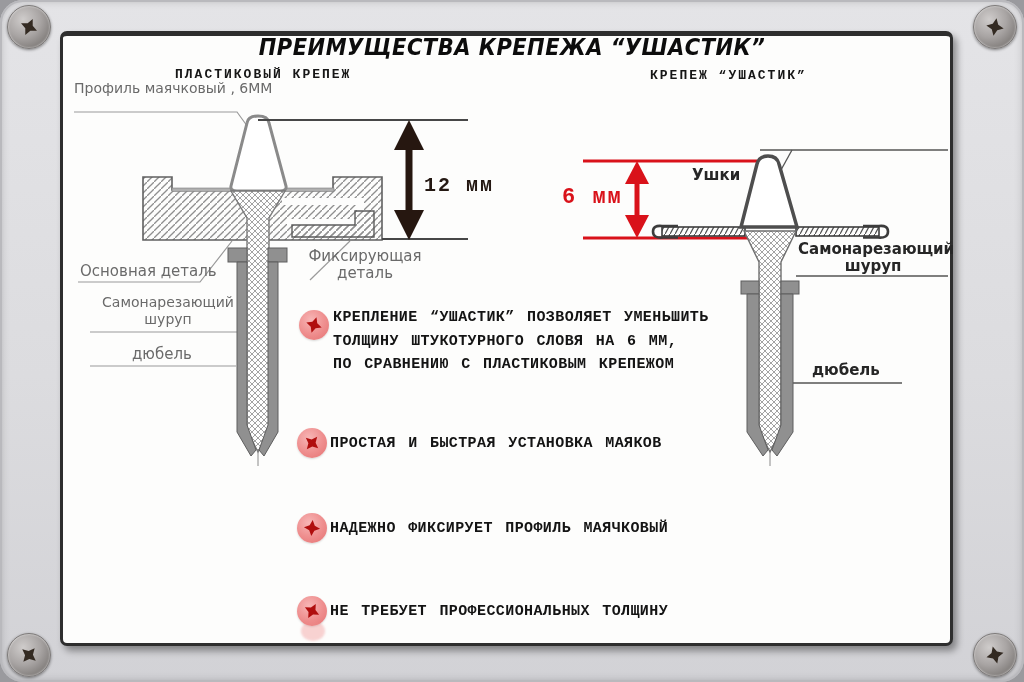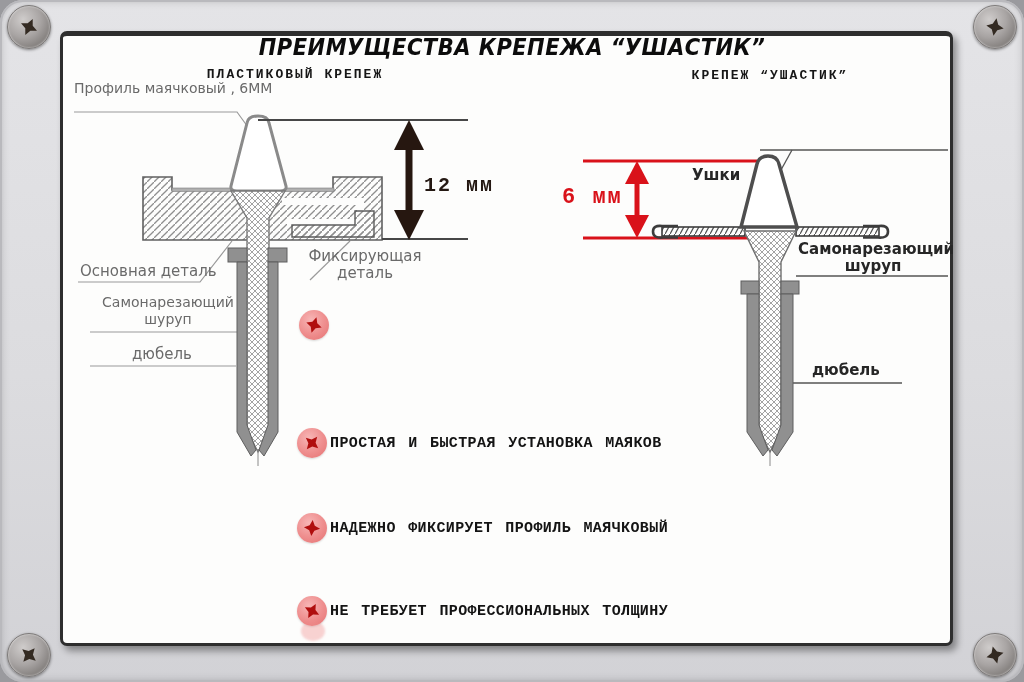--- a/index.html
+++ b/index.html
@@ -23,21 +23,21 @@
     box-sizing:border-box;
   }
   #overlay{position:absolute;left:0;top:0;pointer-events:none;}
   .abs{position:absolute;}
   .title{
     left:0;right:0;top:35px;text-align:center;
     font:italic bold 21px "DejaVu Sans",sans-serif;letter-spacing:.5px;color:#0c0c0c;
     transform:scaleY(1.08);
   }
   .mono{font-family:"Liberation Mono","DejaVu Sans Mono",monospace;font-weight:bold;}
-  .subtitle{font-size:13px;letter-spacing:2px;color:#161616;text-align:center;}
+  .subtitle{font-size:13px;letter-spacing:2px;color:#161616;text-align:left;}
   .lbl{font-family:"DejaVu Sans",sans-serif;color:#6a6a6a;font-size:15px;white-space:pre-line;line-height:17px;}
   .lbl.small{font-size:14px;}
   .lbl.dark{color:#262626;font-weight:bold;}
   .lbl.center{text-align:center;}
   .dim{font-size:20px;letter-spacing:2px;color:#241812;}
   .dim.red{color:#d9121a;font-size:22px;}
   .bullet-icon{
     width:30px;height:30px;border-radius:50%;
     background:radial-gradient(circle at 40% 33%,#f7b6b6 0%,#ef9090 50%,#e57070 100%);
     box-shadow:0 1px 2px rgba(0,0,0,.15);
@@ -182,20 +182,23 @@
   <div class="abs lbl dark center" style="left:798px;top:241px;width:150px;">Самонарезающий
 шуруп</div>
   <div class="abs lbl dark" style="left:812px;top:362px;">дюбель</div>
   <div class="abs mono dim red" style="left:562px;top:185px;">6 мм</div>
 
   <div class="abs bullet-icon" style="left:299px;top:310px;">
     <svg width="22" height="22" viewBox="0 0 30 30">
         <path d="M15 4 L18.5 11.5 L26 15 L18.5 18.5 L15 26 L11.5 18.5 L4 15 L11.5 11.5 Z" fill="#b00e0e" transform="rotate(18 15 15)"></path>
       </svg>
   </div>
+  <div class="abs btext" style="left:333px;top:306px;width:420px;">КРЕПЛЕНИЕ “УШАСТИК” ПОЗВОЛЯЕТ УМЕНЬШИТЬ
+ТОЛЩИНУ ШТУКОТУРНОГО СЛОВЯ НА 6 ММ,
+ПО СРАВНЕНИЮ С ПЛАСТИКОВЫМ КРЕПЕЖОМ</div>
 
   <div class="abs bullet-icon" style="left:297px;top:428px;">
     <svg width="22" height="22" viewBox="0 0 30 30">
         <path d="M15 4 L18.5 11.5 L26 15 L18.5 18.5 L15 26 L11.5 18.5 L4 15 L11.5 11.5 Z" fill="#b00e0e" transform="rotate(40 15 15)"></path>
       </svg>
   </div>
   <div class="abs btext" style="left:330px;top:432px;width:420px;">ПРОСТАЯ И БЫСТРАЯ УСТАНОВКА МАЯКОВ</div>
 
   <div class="abs bullet-icon" style="left:297px;top:513px;">
     <svg width="22" height="22" viewBox="0 0 30 30">

